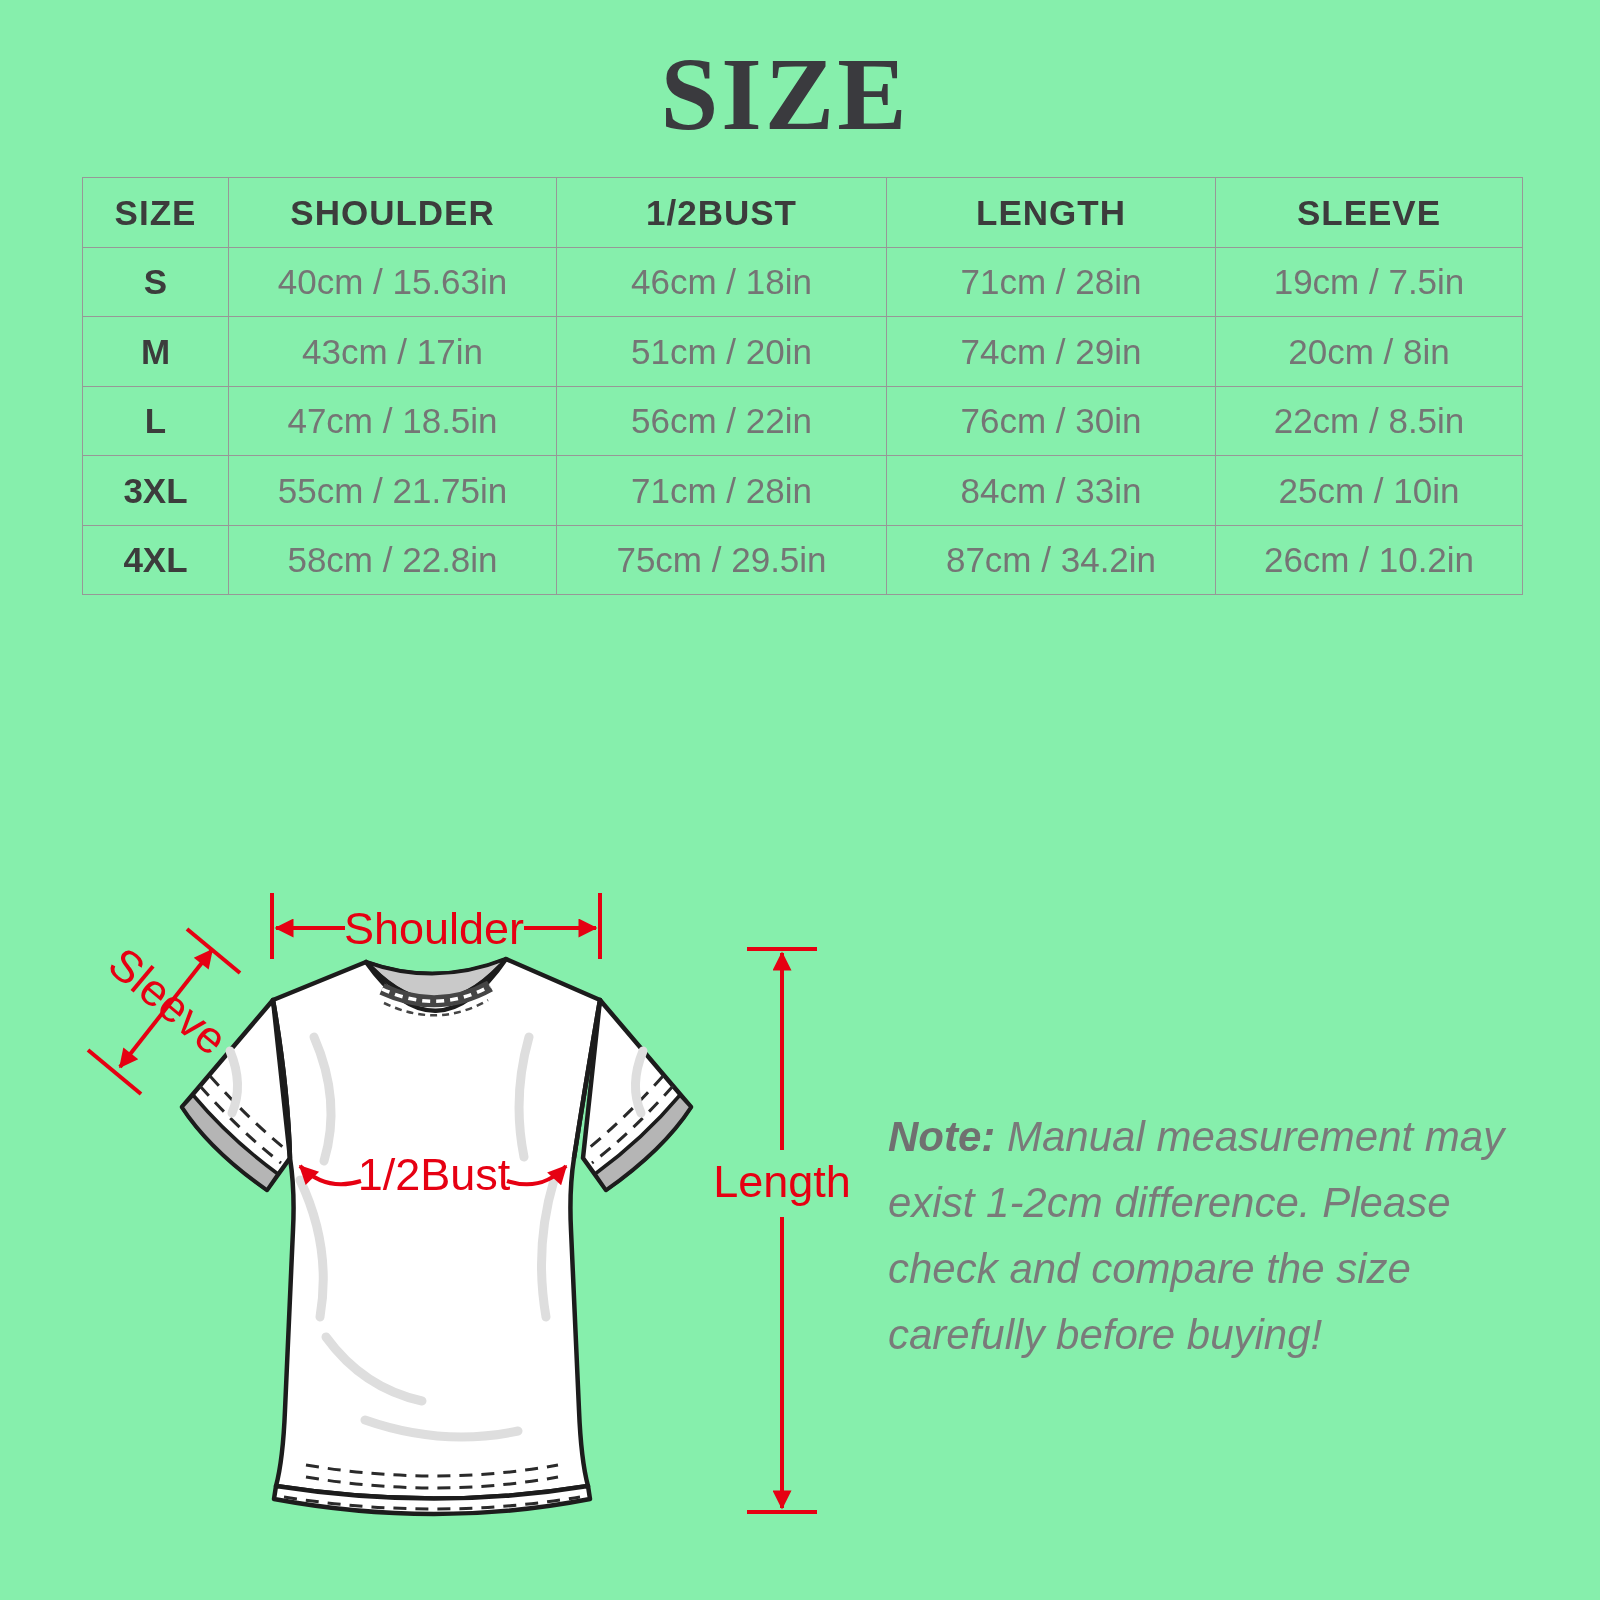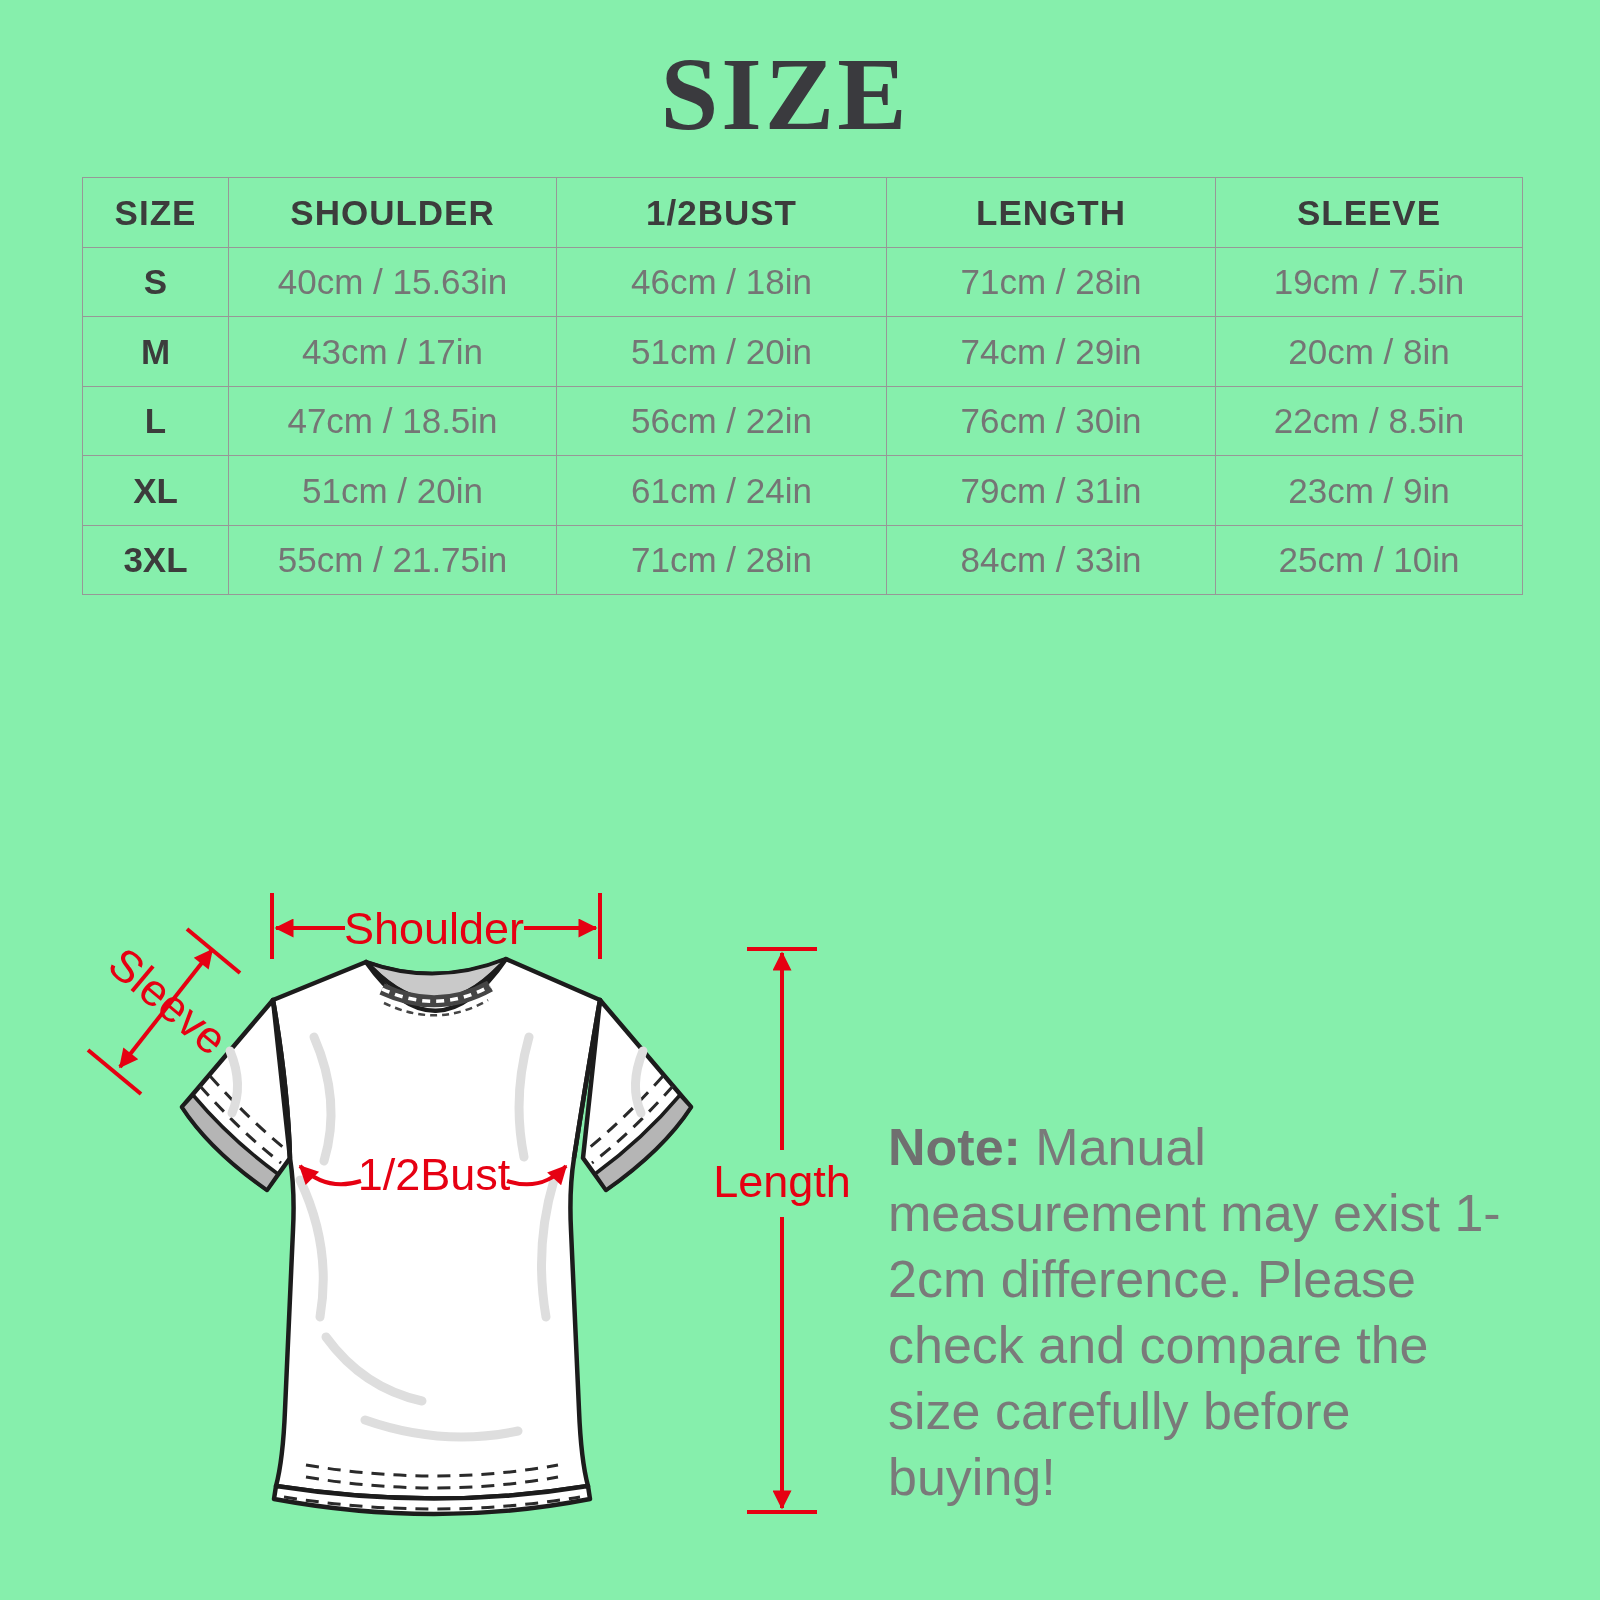--- a/index.html
+++ b/index.html
@@ -93,23 +93,24 @@
     font-size: 45px;
     font-weight: 400;
   }
 
   
   .note {
     position: absolute;
     left: 888px;
     top: 1062px;
     width: 640px;
-    font-size: 52px;
+    font-size: 42px;
     line-height: 66px;
     color: #7a7a7a;
+    font-style: italic;
   }
   .note .note-label { font-weight: 700; color: #707070; }
 </style>
 </head>
 <body>
 
 <div class="page">
 
   <h1 class="page-title">SIZE</h1>
 
@@ -146,32 +147,32 @@
         <td>20cm / 8in</td>
       </tr>
       <tr>
         <th>L</th>
         <td>47cm / 18.5in</td>
         <td>56cm / 22in</td>
         <td>76cm / 30in</td>
         <td>22cm / 8.5in</td>
       </tr>
       <tr>
-        <th>XL</th>
-        <td>51cm / 20in</td>
-        <td>61cm / 24in</td>
-        <td>79cm / 31in</td>
-        <td>23cm / 9in</td>
-      </tr>
-      <tr>
         <th>3XL</th>
         <td>55cm / 21.75in</td>
         <td>71cm / 28in</td>
         <td>84cm / 33in</td>
         <td>25cm / 10in</td>
+      </tr>
+      <tr>
+        <th>4XL</th>
+        <td>58cm / 22.8in</td>
+        <td>75cm / 29.5in</td>
+        <td>87cm / 34.2in</td>
+        <td>26cm / 10.2in</td>
       </tr>
     </tbody>
   </table>
 
   <div class="diagram">
     <svg viewBox="0 0 820 740">
       <defs>
         <marker id="arr" viewBox="0 0 10 10" refX="9.2" refY="5" markerUnits="userSpaceOnUse" markerWidth="26" markerHeight="19" orient="auto-start-reverse">
           <path d="M0,0 L10,5 L0,10 Z" fill="#e60012"></path>
         </marker>

